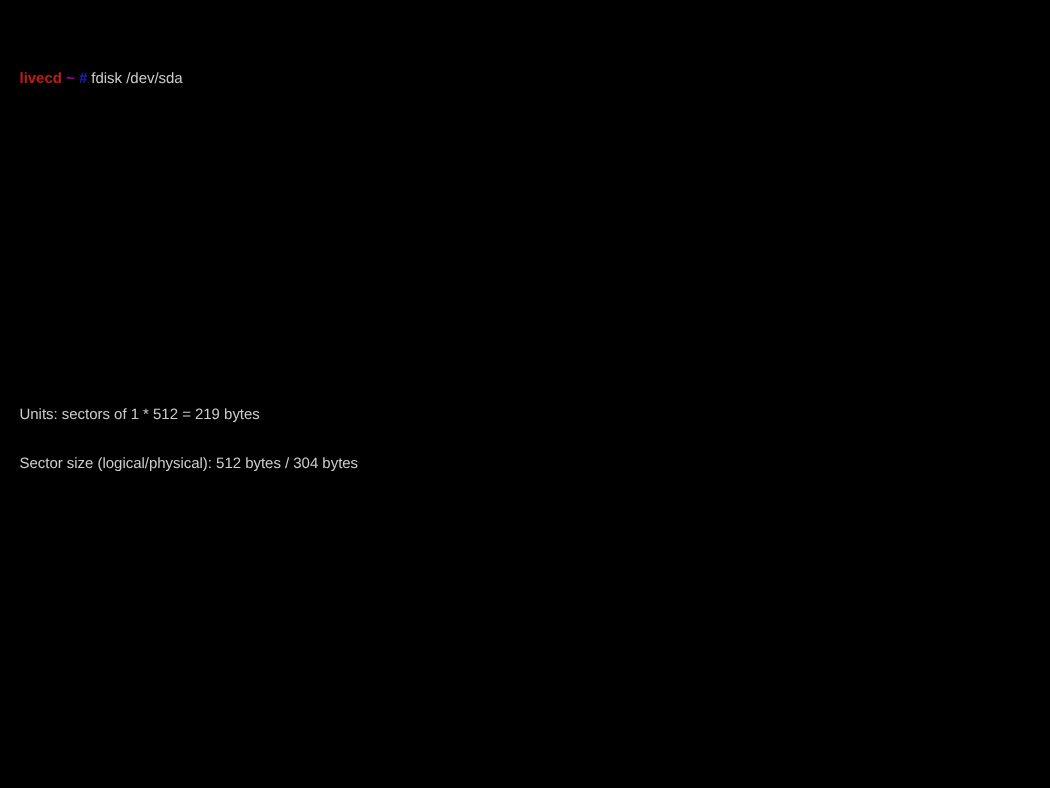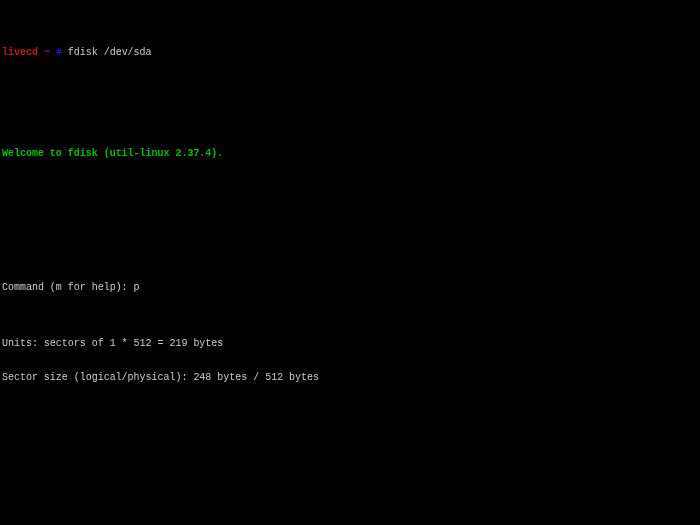--- a/index.html
+++ b/index.html
@@ -13,27 +13,28 @@
     height: 525px;
     overflow: hidden;
     font-family: "DejaVu Sans Mono", "Liberation Mono", monospace;
   }
   #terminal {
     position: relative;
     width: 632px;
     height: 525px;
     background: #000000;
     color: #c8c8c8;
-    font-family: Liberation Mono, monospace;
+    font-family: Liberation Sans, sans-serif;
     font-size: 10px;
     line-height: 11.2px;
     letter-spacing: -0.02px;
     padding: 2px 0 0 2px;
     box-sizing: border-box;
     white-space: pre;
+    margin-left: 11px;
     -webkit-font-smoothing: none;
   }
   .line {
     height: 11.2px;
     white-space: pre;
     display: block;
   }
   .blank { height: 11.2px; }
 
   
@@ -48,31 +49,29 @@
 <body>
 
 <div id="terminal">
 
   
   <div class="line"><span class="c-red">livecd</span><span> </span><span class="c-magenta">~</span><span> </span><span class="c-blue">#</span><span> </span><span class="c-white">fdisk /dev/sda</span></div>
 
   <div class="blank"></div>
 
   
-  <div class="line c-green">Welcome to fdisk (util-linux 2.37.4).</div>
 
   <div class="blank"></div>
   <div class="blank"></div>
 
   
-  <div class="line"><span class="c-white">Command (m for help): </span><span class="c-white">p</span></div>
 
   
   <div class="line c-white">Units: sectors of 1 * 512 = 219 bytes</div>
-  <div class="line c-white">Sector size (logical/physical): 248 bytes / 512 bytes</div>
+  <div class="line c-white">Sector size (logical/physical): 512 bytes / 304 bytes</div>
   
   
   
 
   
 
   
   
 
   

